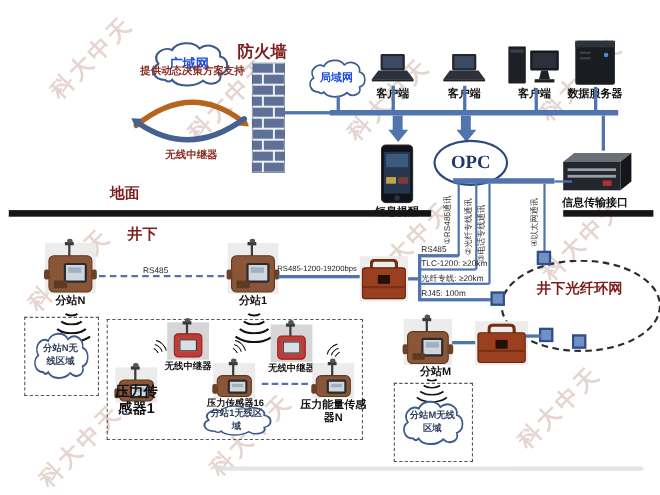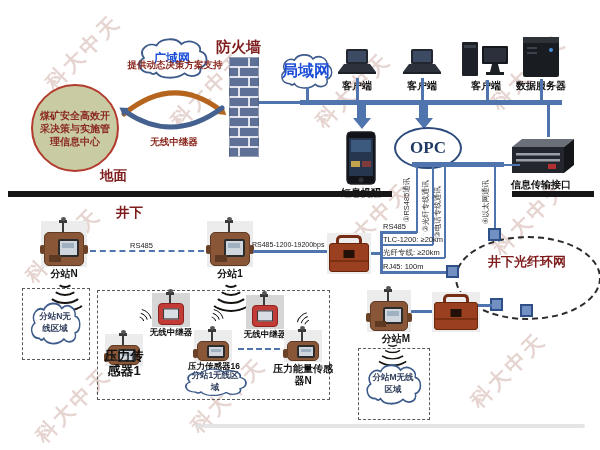--- a/index.html
+++ b/index.html
@@ -85,21 +85,20 @@
   <div class="wm" style="left:160px;top:76px">科大中天</div>
   <div class="wm" style="left:305px;top:76px">科大中天</div>
   <div class="wm" style="left:480px;top:58px">科大中天</div>
   <div class="wm" style="left:15px;top:231px">科大中天</div>
   <div class="wm" style="left:325px;top:206px">科大中天</div>
   <div class="wm" style="left:482px;top:203px">科大中天</div>
   <div class="wm" style="left:25px;top:391px">科大中天</div>
   <div class="wm" style="left:180px;top:381px">科大中天</div>
   <div class="wm" style="left:460px;top:356px">科大中天</div>
 
-  <div class="circle" style="left:31px;top:84px;width:88px;height:88px">煤矿安全高效开采决策与实施管理信息中心</div>
 
   <div class="cloud" style="left:133px;top:36px;width:78px;height:44px">
     <svg viewBox="0 0 100 60" preserveAspectRatio="none">
       <path d="M22,50 C8,50 4,36 14,30 C6,18 20,8 30,13 C36,2 56,2 62,11 C72,3 88,10 86,21 C97,24 97,40 86,43 C90,54 74,58 66,51 C56,59 36,59 30,50 C27,53 24,52 22,50 Z" fill="#ffffff" stroke="#3c5a8a" stroke-width="2.5"></path>
     </svg>
     <div class="ct" style="font-size:12px">广域网</div>
   </div>
 
   <div class="redt" style="left:117px;top:59px;width:116px">提供动态决策方案支持</div>
   <svg class="abs" style="left:114px;top:82px" width="118" height="54" viewBox="0 0 118 54">
@@ -120,21 +119,21 @@
         <rect x="10.8" y="10.8" width="18.4" height="8.4" fill="#5f7096"></rect>
       </pattern>
     </defs>
     <rect width="30" height="100" fill="url(#bp)" stroke="#4a5a7e"></rect>
   </svg>
 
   <div class="cloud" style="left:277px;top:52px;width:58px;height:38px">
     <svg viewBox="0 0 100 60" preserveAspectRatio="none">
       <path d="M22,50 C8,50 4,36 14,30 C6,18 20,8 30,13 C36,2 56,2 62,11 C72,3 88,10 86,21 C97,24 97,40 86,43 C90,54 74,58 66,51 C56,59 36,59 30,50 C27,53 24,52 22,50 Z" fill="#ffffff" stroke="#3c5a8a" stroke-width="2.5"></path>
     </svg>
-    <div class="ct" style="font-size:16px">局域网</div>
+    <div class="ct" style="font-size:10px">局域网</div>
   </div>
 
   <svg class="abs" style="left:336px;top:49px" width="42" height="28" viewBox="0 0 42 28">
     <rect x="10" y="0" width="22" height="15" rx="1.5" fill="#23272f"></rect>
     <rect x="12" y="2" width="18" height="11" fill="#3d4a63"></rect>
     <polygon points="8,15 34,15 40,23 2,23" fill="#2c313b"></polygon>
     <rect x="2" y="23" width="38" height="2" fill="#1d2128"></rect>
   </svg>
   <svg class="abs" style="left:401px;top:49px" width="42" height="28" viewBox="0 0 42 28">
     <rect x="10" y="0" width="22" height="15" rx="1.5" fill="#23272f"></rect>

